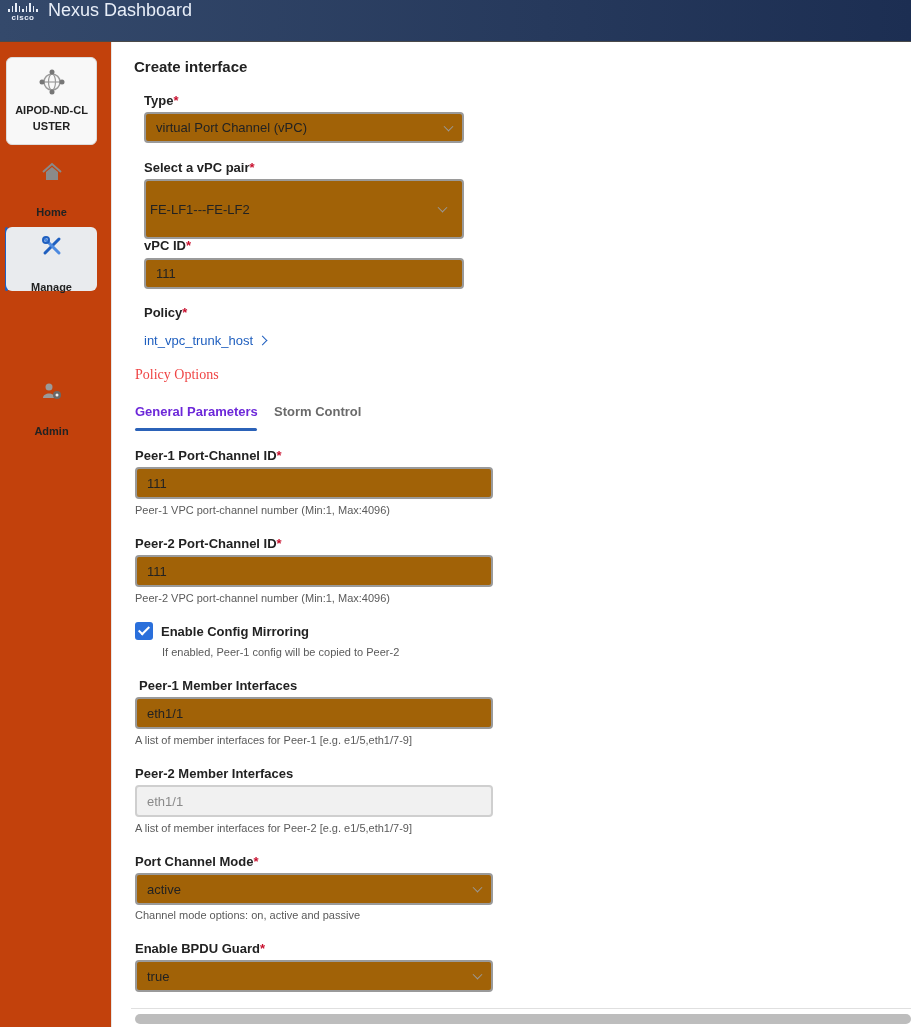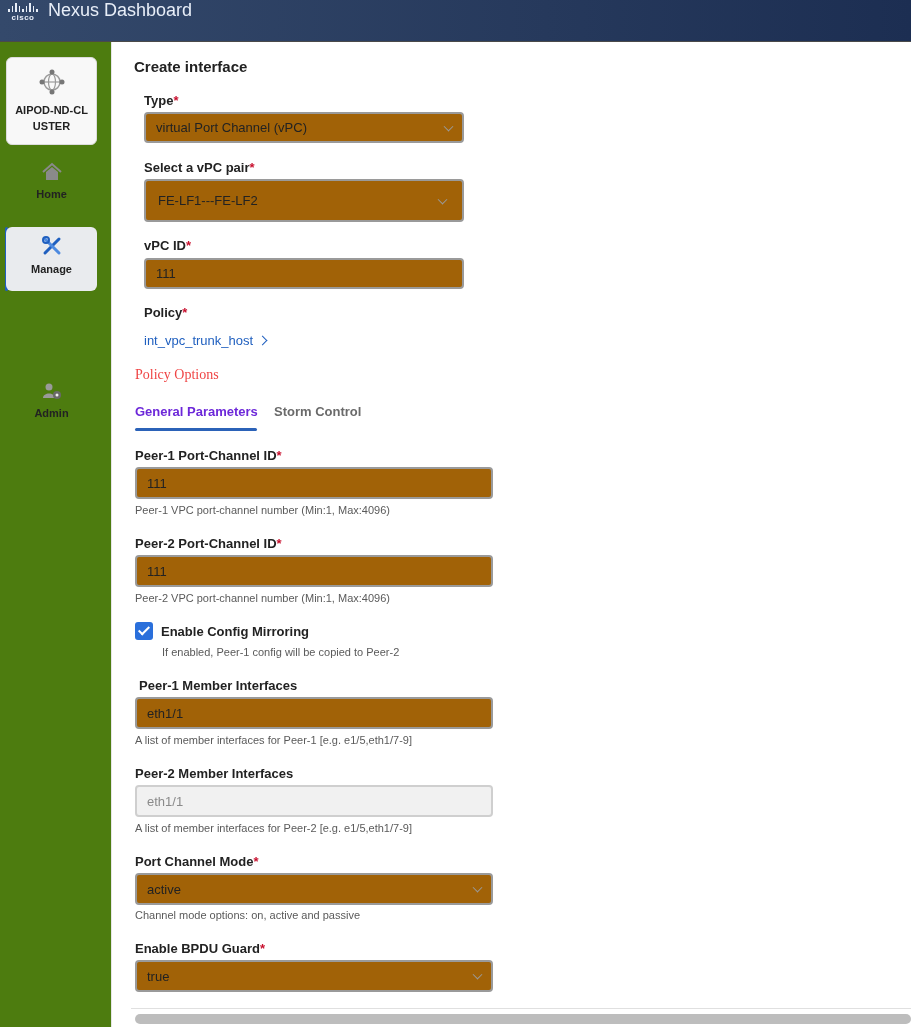--- a/index.html
+++ b/index.html
@@ -4,27 +4,27 @@
 <style>
   * { box-sizing: border-box; margin: 0; padding: 0; }
   html, body { width: 911px; height: 1027px; overflow: hidden; background: #ffffff; font-family: "Liberation Sans", sans-serif; color: #1f1f1f; }
   .topbar { position: absolute; left: 0; top: 0; width: 911px; height: 42px; background: linear-gradient(90deg, #34496b 0%, #26395c 60%, #1c2e52 100%); border-bottom: 1px solid #4a4a4a; display: flex; align-items: flex-start; }
   .cisco-logo { margin-left: 6px; width: 34px; height: 24px; display: flex; flex-direction: column; align-items: center; justify-content: center; color: #ffffff; }
   .cisco-logo .bars { display: flex; align-items: flex-end; gap: 2px; height: 10px; }
   .cisco-logo .bars span { display: block; width: 1.5px; background: #e8eef8; }
   .cisco-logo .word { font-size: 8px; font-weight: bold; letter-spacing: 0.5px; margin-top: 1px; color: #e8eef8; }
   .app-title { margin-left: 8px; color: #e8eef8; font-size: 18px; }
 
-  .sidebar { position: absolute; left: 0; top: 42px; width: 112px; height: 985px; background: #4d7c0f; border-right: 1px solid #e6e6e6; }
+  .sidebar { position: absolute; left: 0; top: 42px; width: 112px; height: 985px; background: #c2410c; border-right: 1px solid #e6e6e6; }
   .cluster-card { position: absolute; left: 6px; top: 15px; width: 91px; height: 88px; background: #f8f8f8; border: 1px solid #dcdcdc; border-radius: 6px; text-align: center; }
   .cluster-card svg { margin-top: 10px; }
   .cluster-name { font-size: 11px; font-weight: bold; color: #222; line-height: 16px; margin-top: 2px; }
   .nav-item { position: absolute; left: 6px; width: 91px; height: 64px; text-align: center; border-radius: 6px; }
   .nav-item svg { margin-top: 8px; }
-  .nav-item .lbl { font-size: 11px; font-weight: bold; color: #222; margin-top: 2px; }
+  .nav-item .lbl { font-size: 11px; font-weight: bold; color: #222; margin-top: 20px; }
   .nav-item.active { background: #e9ebee; }
   .active-bar { position: absolute; left: 5px; top: 227px; width: 3px; height: 64px; background: #1f5fbf; border-radius: 2px; }
 
   .main { position: absolute; left: 113px; top: 42px; width: 798px; height: 985px; }
   .page-title { position: absolute; left: 21px; top: 16px; font-size: 15px; font-weight: bold; color: #222; }
   .lbl { font-size: 13px; font-weight: bold; color: #222; }
   .req { color: #c8102e; }
   .field-label { position: absolute; font-size: 13px; font-weight: bold; color: #222; }
   .select, .input { position: absolute; border: 2px solid #9a9a9a; border-radius: 4px; background: #a16207; font-size: 13px; color: #222; display: flex; align-items: center; padding-left: 10px; }
   .input.disabled { background: #f1f1f1; border-color: #cfcfcf; color: #8a8a8a; }
@@ -117,21 +117,21 @@
     <span>Type</span><span class="req">*</span>
   </div>
   <div class="select" style="left:31px; top:70px; width:320px; height:31px">
     <span>virtual Port Channel (vPC)</span>
     <span class="chev"></span>
   </div>
 
   <div class="field-label" style="left:31px; top:118px">
     <span>Select a vPC pair</span><span class="req">*</span>
   </div>
-  <div class="select" style="left:31px; top:137px; width:320px; height:43px; padding-left:12px">
+  <div class="select" style="left:31px; top:137px; width:320px; height:60px; padding-left:4px">
     <span>FE-LF1---FE-LF2</span>
     <span class="chev" style="right:16px"></span>
   </div>
 
   <div class="field-label" style="left:31px; top:196px">
     <span>vPC ID</span><span class="req">*</span>
   </div>
   <div class="input" style="left:31px; top:216px; width:320px; height:31px">
     <span>111</span>
   </div>

